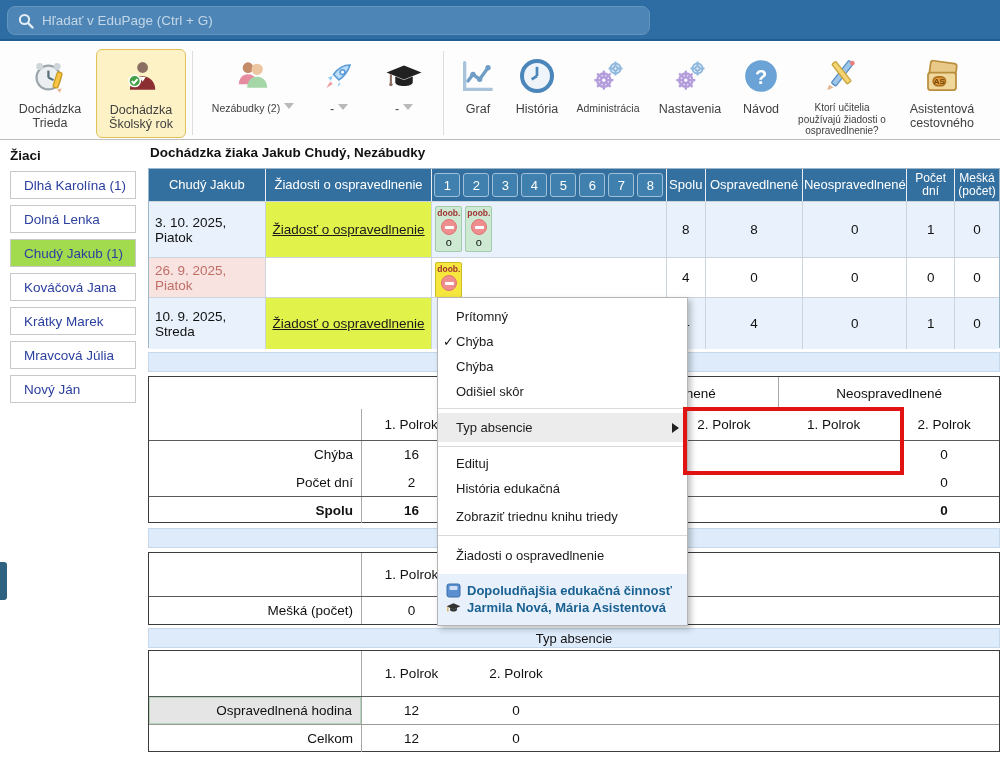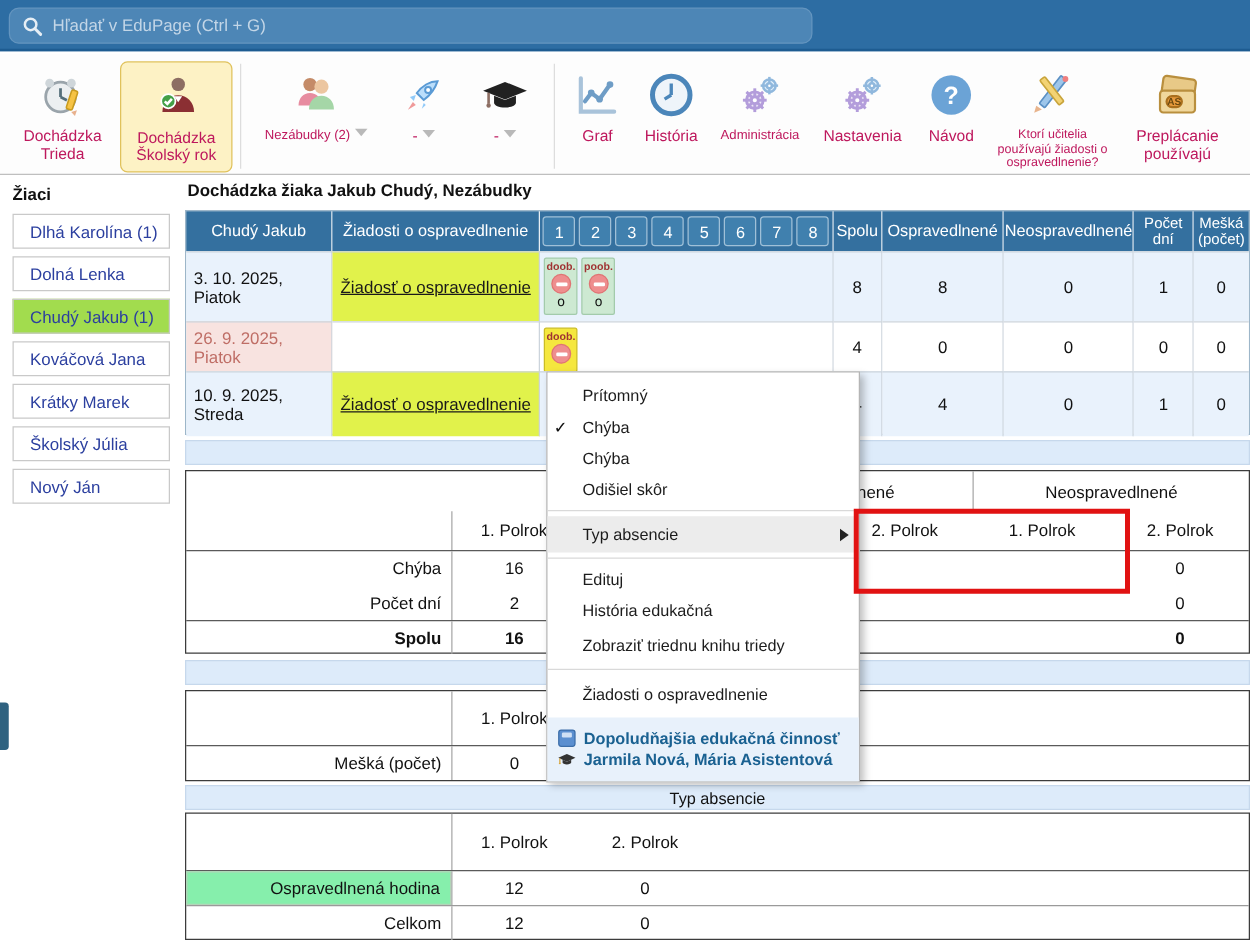--- a/index.html
+++ b/index.html
@@ -8,21 +8,21 @@
 
   
   #topbar { position:absolute; left:0; top:0; width:1000px; height:41px; background:#2d6da3; border-bottom:2px solid #1e5c91; }
   #searchbox { position:absolute; left:7px; top:6px; width:643px; height:29px; background:#4d86b6; border:1px solid #6495bf; border-radius:8px; display:flex; align-items:center; padding:0 10px; gap:8px; }
   #searchbox .ph { color:#c3d6e7; font-size:13.5px; }
 
   
   #toolbar { position:absolute; left:0; top:43px; width:1000px; height:97px; background:#fdfdfd; border-bottom:1px solid #bfbfbf; display:flex; align-items:flex-start; padding:6px 4px 0 4px; }
   .tool { display:flex; flex-direction:column; align-items:center; justify-content:flex-start; padding:5px 6px; border-radius:6px; text-align:center; }
   .tool .ticon { height:44px; display:flex; align-items:center; justify-content:center; }
-  .tool .tlabel { font-size:12.5px; color:#be185d; line-height:1.15; margin-top:4px; }
+  .tool .tlabel { font-size:12.5px; color:#404040; line-height:1.15; margin-top:4px; }
   .tool.sel { background:#fdf2c5; border:1px solid #e0c25c; }
   .tool .tiny { font-size:10.5px; }
   .tool .micro { font-size:10px; }
   .tsep { width:1px; background:#ddd; height:84px; margin:2px 6px 0 6px; }
   .drop { width:0; height:0; border-left:5px solid transparent; border-right:5px solid transparent; border-top:6px solid #b9b9b9; display:inline-block; margin-left:4px; vertical-align:middle; }
   .labelrow { display:flex; align-items:center; justify-content:center; }
 
   
   #sidebar { position:absolute; left:0; top:140px; width:148px; height:619px; background:#fff; }
   #sidebar .stitle { font-weight:bold; font-size:13.5px; color:#111; margin:8px 0 8px 10px; }
@@ -60,25 +60,25 @@
 
   
   .band { position:absolute; left:0; width:852px; height:20px; background:#ddebfa; border:1px solid #c6d8ec; display:flex; align-items:center; justify-content:center; font-size:13px; color:#111; }
   .sumtable { position:absolute; left:0; width:852px; border:1px solid #3c3c3c; background:#fff; }
   .srow { display:flex; width:100%; align-items:center; }
   .scell { font-size:13.5px; color:#111; display:flex; align-items:center; justify-content:center; }
   .slabel { justify-content:flex-end; padding-right:8px; }
   .vline { border-left:1px solid #a8a8a8; align-self:stretch; }
   .hline-dark { border-top:1px solid #5a5a5a; }
   .hline-mid { border-top:1px solid #9a9a9a;text-align:right; }
-  .greenlabel { background:#86efac; border:1px solid #b2d4b8; }
+  .greenlabel { background:#e5e5e5; border:1px solid #b2d4b8; }
 
   
   #cmenu { position:absolute; left:437px; top:297px; width:251px; background:#fff; border:1px solid #b5b5b5; box-shadow:3px 3px 6px rgba(0,0,0,0.25); z-index:20; padding-top:6px; }
-  .mitem { position:relative; height:25px; display:flex; align-items:center; padding-left:28px; font-size:13px; color:#1c1c1c; cursor:pointer; }
+  .mitem { position:relative; height:25px; display:flex; align-items:center; padding-left:18px; font-size:13px; color:#1c1c1c; cursor:pointer; }
   .mitem .chk { position:absolute; left:5px; width:14px; font-size:13px; color:#111; }
   .mitem.hl { background:#ececec; height:29px; }
   .msep { height:0; border-top:1px solid #d9d9d9; margin:4px 0; }
   .subarrow { position:absolute; right:8px; width:0; height:0; border-top:5px solid transparent; border-bottom:5px solid transparent; border-left:7px solid #222; }
   #mfooter { margin-top:4px; background:#e8f1fb; padding:7px 6px 8px 8px; }
   .frow { display:flex; align-items:center; gap:6px; margin:2px 0; }
   .frow .ftext { font-weight:bold; font-size:13px; color:#1a6191; }
 
   
   #smenu { position:absolute; left:688px; top:405px; width:220px; height:130px; background:#fff; border:1px solid #b5b5b5; box-shadow:3px 3px 6px rgba(0,0,0,0.25); z-index:21; padding-top:6px; }
@@ -265,32 +265,32 @@
     </div>
     <div class="tool" style="width:96px">
       <div class="ticon">
         <svg width="42" height="42" viewBox="0 0 24 24">
             <rect x="5" y="4" width="15" height="10" rx="1.5" fill="#e8c987" stroke="#b98f3e" transform="rotate(8 12 9)"></rect>
             <rect x="4" y="10" width="16" height="10" rx="1.5" fill="#f0d79c" stroke="#b98f3e"></rect>
             <rect x="7" y="12.5" width="7" height="5" rx="2.5" fill="#e89a3c" stroke="#a96f1d"></rect>
             <text x="10.5" y="16.6" font-size="4.6" font-family="Liberation Sans, sans-serif" font-weight="bold" fill="#6b4a10" text-anchor="middle">AS</text>
           </svg>
       </div>
-      <div class="tlabel">Preplácanie používajú</div>
+      <div class="tlabel">Asistentová cestovného</div>
     </div>
   </div>
 
   <div id="sidebar">
     <div class="stitle">Žiaci</div>
     <div class="student">Dlhá Karolína (1)</div>
     <div class="student">Dolná Lenka</div>
     <div class="student sel">Chudý Jakub (1)</div>
     <div class="student">Kováčová Jana</div>
     <div class="student">Krátky Marek</div>
-    <div class="student">Školský Júlia</div>
+    <div class="student">Mravcová Júlia</div>
     <div class="student">Nový Ján</div>
   </div>
   <div id="lefttab"></div>
 
   <div id="main">
     <div id="ptitle">Dochádzka žiaka Jakub Chudý, Nezábudky</div>
 
     <div id="atable">
       <div class="arow hrow">
         <div class="hd" style="width:117px">Chudý Jakub</div>

